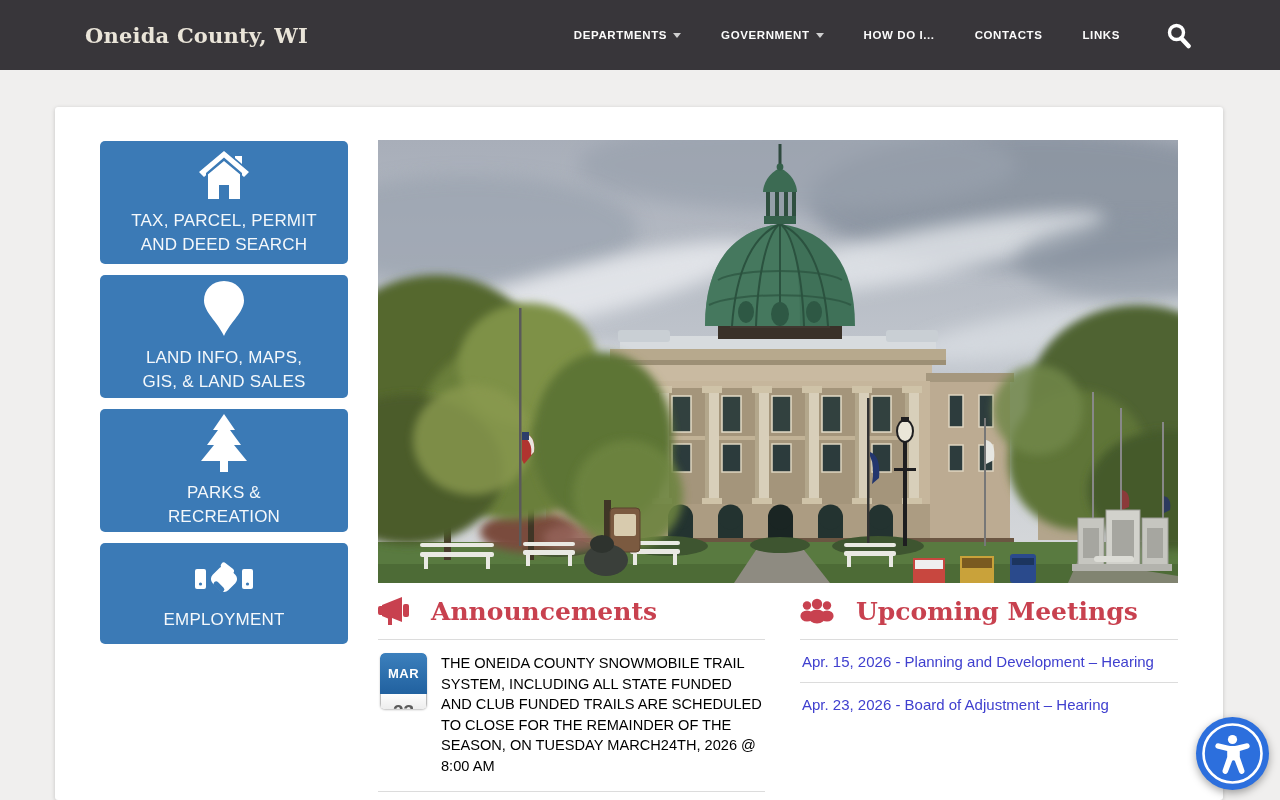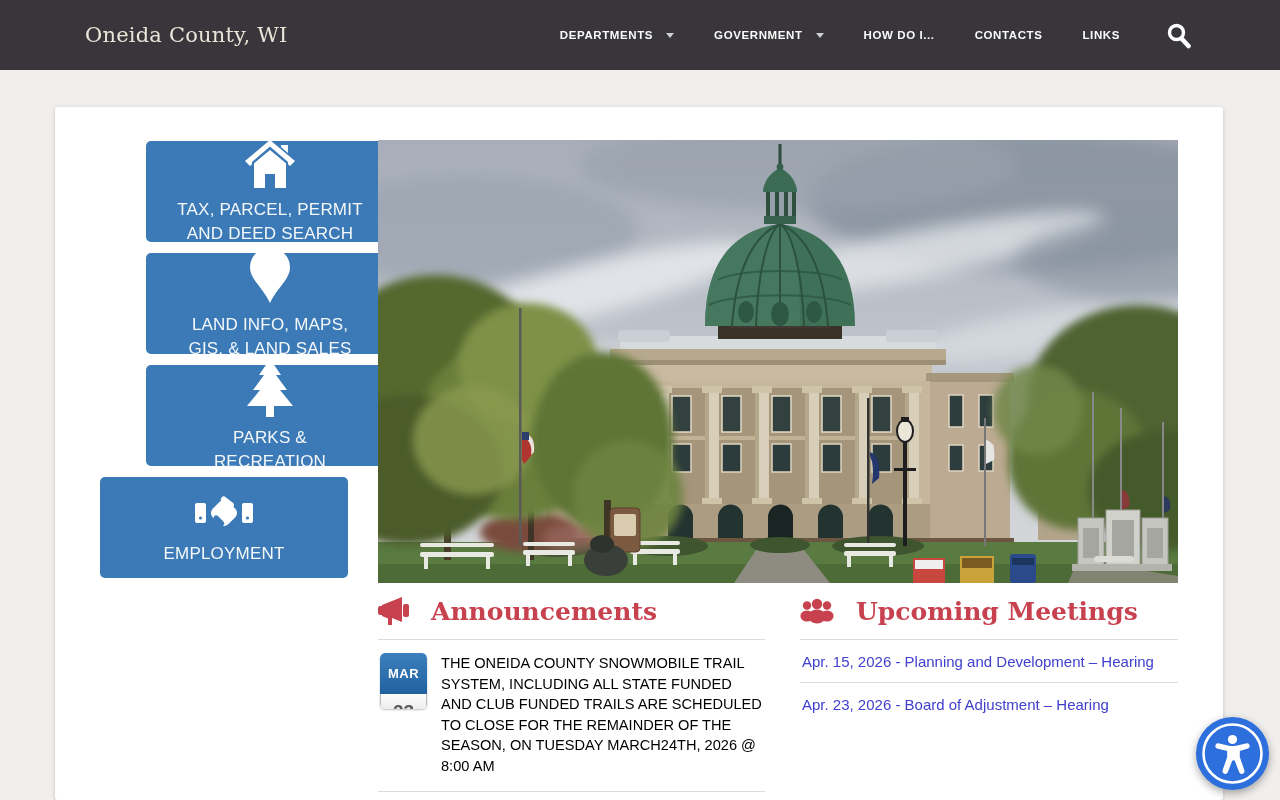--- a/index.html
+++ b/index.html
@@ -2,40 +2,40 @@
 <html><head>
 <meta charset="utf-8">
 <style>
   * { margin:0; padding:0; box-sizing:border-box; }
   html,body { width:1280px; height:800px; overflow:hidden; background:#f0efee;
               font-family:"Liberation Sans", sans-serif; }
 
   
   .topbar { position:absolute; left:0; top:0; width:1280px; height:70px;
             background:#38363a; display:flex; align-items:center; z-index:5; }
-  .site-title { margin-left:85px; font-family:"DejaVu Serif", serif; font-weight:normal;
+  .site-title { margin-left:85px; font-family:"DejaVu Serif", serif; font-weight:bold;
                 font-size:21px; color:#eae5d9; letter-spacing:.2px; }
   .nav { display:flex; align-items:center; gap:40px; margin-left:auto; margin-right:45px; }
-  .nav-item { display:flex; align-items:center; gap:13px; color:#fbfbfb; font-size:11.5px;
+  .nav-item { display:flex; align-items:center; gap:6px; color:#fbfbfb; font-size:11.5px;
               font-weight:bold; letter-spacing:.6px; cursor:pointer; white-space:nowrap; }
   .caret { width:0; height:0; border-left:4px solid transparent; border-right:4px solid transparent;
            border-top:5px solid #cfcfcf; margin-top:1px; }
   .search-btn { margin-right:87px; cursor:pointer; display:flex; align-items:center; }
 
   
   .card { position:absolute; left:55px; top:107px; width:1168px; height:693px;
           background:#ffffff; border-radius:3px; box-shadow:0 1px 4px rgba(0,0,0,.18);
           overflow:hidden; }
 
   
   .quick-links { position:absolute; left:45px; top:34px; width:248px; }
   .ql-btn { width:248px; background:#3b7ab6; border-radius:5px; margin-bottom:11px;
             display:flex; flex-direction:column; align-items:center; justify-content:center;
             color:#fff; cursor:pointer; text-align:center; }
-  .ql-btn.tall { height:101px;margin-left:46px; } .ql-btn.short { height:101px; }
+  .ql-btn.tall { height:123px; } .ql-btn.short { height:101px; }
   .ql-icon { margin-bottom:8px; display:flex; align-items:center; justify-content:center; }
   .ql-label { font-size:17px; line-height:24px; letter-spacing:.2px; color:#f4f8fb; }
   .w200 { max-width:200px; } .w175 { max-width:175px; } .w115 { max-width:115px; }
 
   
   .hero { position:absolute; left:323px; top:33px; width:800px; height:443px; overflow:hidden; }
   .hero svg { display:block; }
 
   
   .section { position:absolute; top:487px; }

